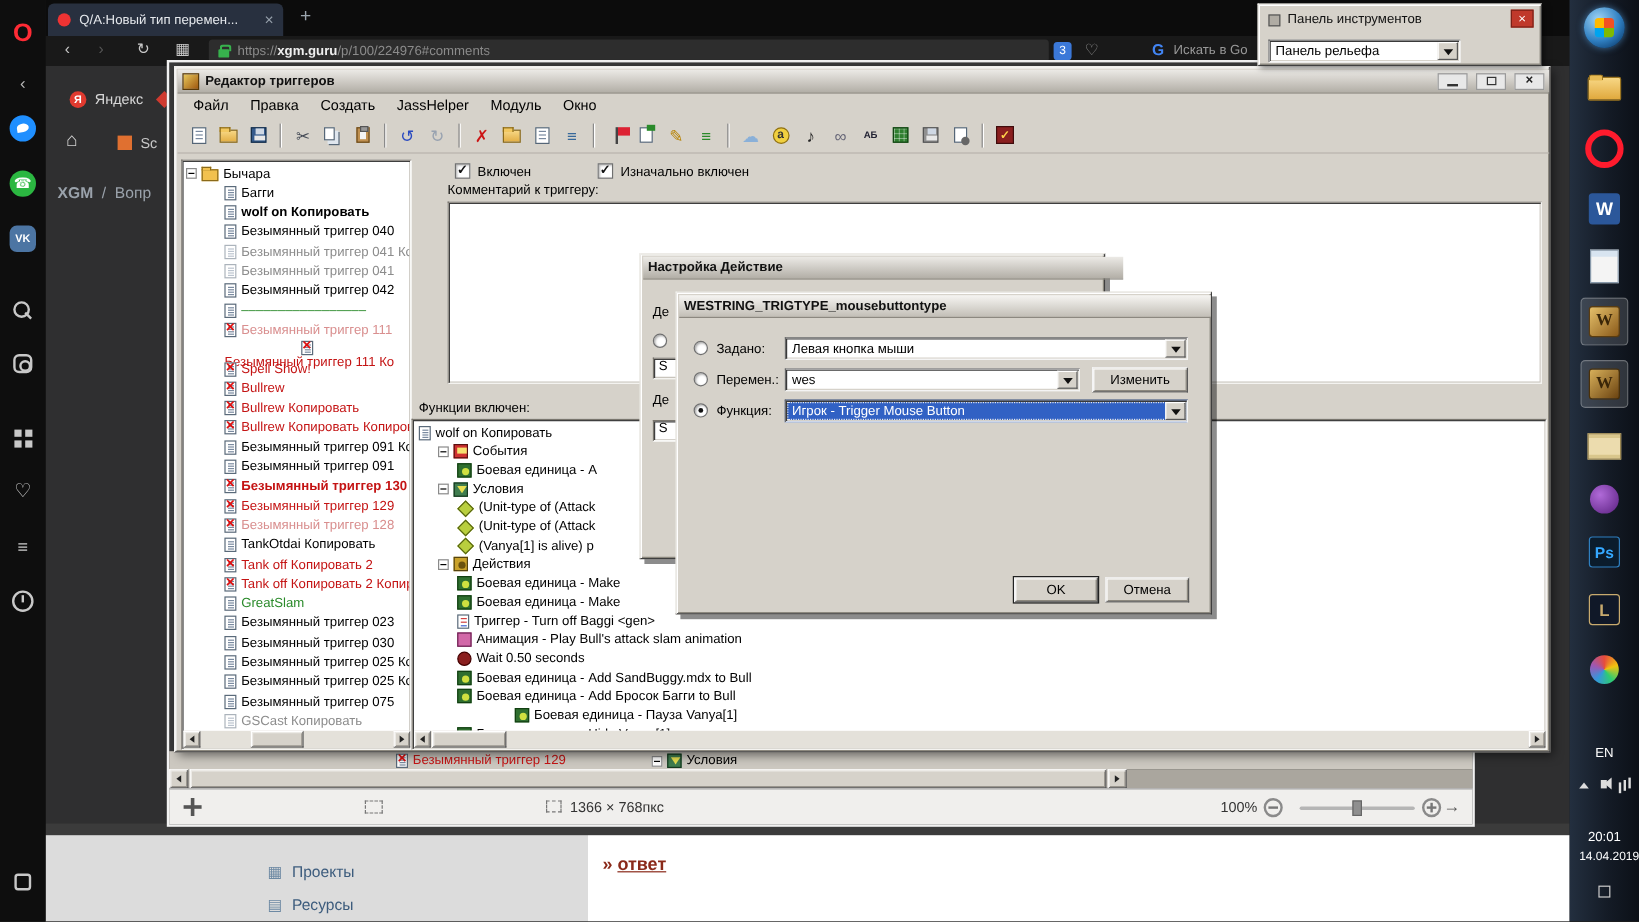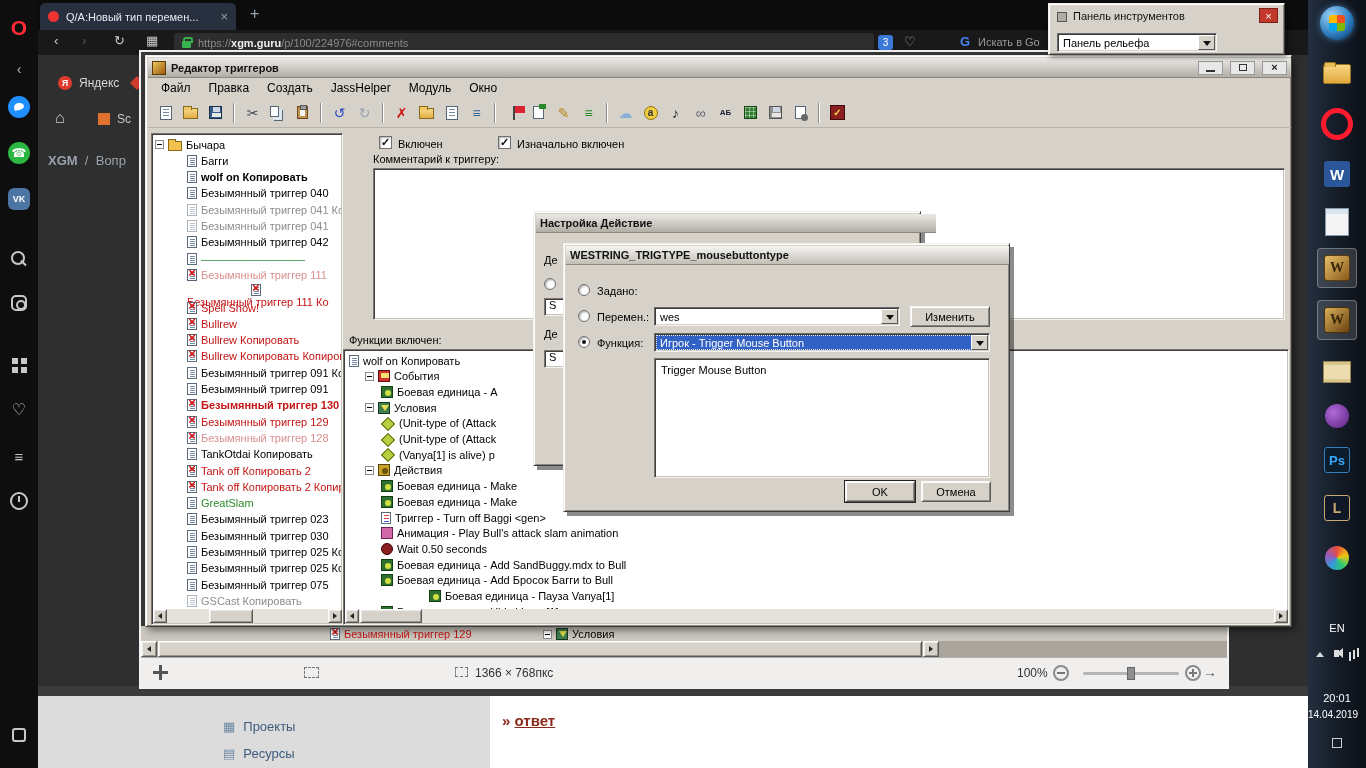--- a/index.html
+++ b/index.html
@@ -208,21 +208,21 @@
   .tk-lol::before{content:"";position:absolute;inset:7px;background:#101828;border:1px solid #c8aa6e;border-radius:3px}
   .tk-lol .tkg{color:#c8aa6e;font-weight:bold;font-size:14px}
   .tk-paint::before{content:"";width:24px;height:24px;border-radius:50%;background:conic-gradient(#e74c3c,#f1c40f,#2ecc71,#3498db,#9b59b6,#e74c3c)}
   .tb-lang{position:absolute;top:622px;width:100%;text-align:center;color:#fff;font-size:11px}
   #tray{position:absolute;top:648px;left:0;width:100%;display:flex;justify-content:center;align-items:flex-end;gap:0}
   .tr-up{width:0;height:0;border-left:4px solid transparent;border-right:4px solid transparent;border-bottom:5px solid #ddd}
   .tr-vol{width:5px;height:7px;background:#ddd;position:relative;margin-left:10px}
   .tr-vol::before{content:"";position:absolute;left:3px;top:-2px;border-top:5px solid transparent;border-bottom:5px solid transparent;border-right:6px solid #ddd}
   .tr-net{width:2px;height:9px;background:#ddd;box-shadow:-4px 2px 0 #ddd,-8px 4px 0 #ddd;margin-left:18px}
   .tb-time{position:absolute;top:692px;width:100%;text-align:center;color:#fff;font-size:11px}
-  .tb-date{position:absolute;top:709px;width:100%;text-align:left;color:#fff;font-size:10px}
+  .tb-date{position:absolute;top:709px;width:100%;text-align:right;color:#fff;font-size:10px}
   .tr-box{position:absolute;top:738px;left:50%;transform:translateX(-50%);width:10px;height:10px;border:1px solid #ccc}
 </style>
 </head>
 <body>
 
 <div id="screen">
 
   <div id="sidebar">
       <div class="sic sic-opera" style="top: 16px;">
         <span class="sg">O</span>
@@ -662,20 +662,26 @@
     <div class="panel95" style="left:10px;top:138px;width:24px;height:18px;font-size:11px;padding-left:4px"><span>S</span></div>
   </div>
 
   <div id="dialog" class="w95">
     <div class="tbar">
       <span>WESTRING_TRIGTYPE_mousebuttontype</span>
     </div>
 
     <span class="radio" style="left:14px;top:40px"></span>
     <span class="dlabel" style="left:33px;top:41px">Задано:</span>
+    <div class="combo" style="left:90px;top:37px;width:336px;height:19px">
+      <span>Левая кнопка мыши</span>
+      <span class="combo-btn">
+          <span class="tri"></span>
+        </span>
+    </div>
 
     <span class="radio" style="left:14px;top:66px"></span>
     <span class="dlabel" style="left:33px;top:67px">Перемен.:</span>
     <div class="combo" style="left:90px;top:63px;width:246px;height:19px">
       <span>wes</span>
       <span class="combo-btn">
           <span class="tri"></span>
         </span>
     </div>
     <div class="btn95" style="left:346px;top:62px;width:80px;height:21px">
@@ -684,23 +690,20 @@
 
     <span class="radio sel" style="left:14px;top:92px"></span>
     <span class="dlabel" style="left:33px;top:93px">Функция:</span>
     <div class="combo hl" style="left:90px;top:89px;width:336px;height:19px">
       <span>Игрок - Trigger Mouse Button</span>
       <span class="combo-btn">
           <span class="tri"></span>
         </span>
     </div>
 
-    <div class="panel95" style="left:90px;top:114px;width:336px;height:120px;font-size:11px;padding:5px 6px;color:#000">
-      <span>Trigger Mouse Button</span>
-    </div>
 
     <div class="btn95 default" style="left:281px;top:237px;width:70px;height:21px">
         <span>OK</span>
       </div>
     <div class="btn95" style="left:357px;top:237px;width:70px;height:21px">
         <span>Отмена</span>
       </div>
   </div>
 
   <div id="palette" class="w95">

